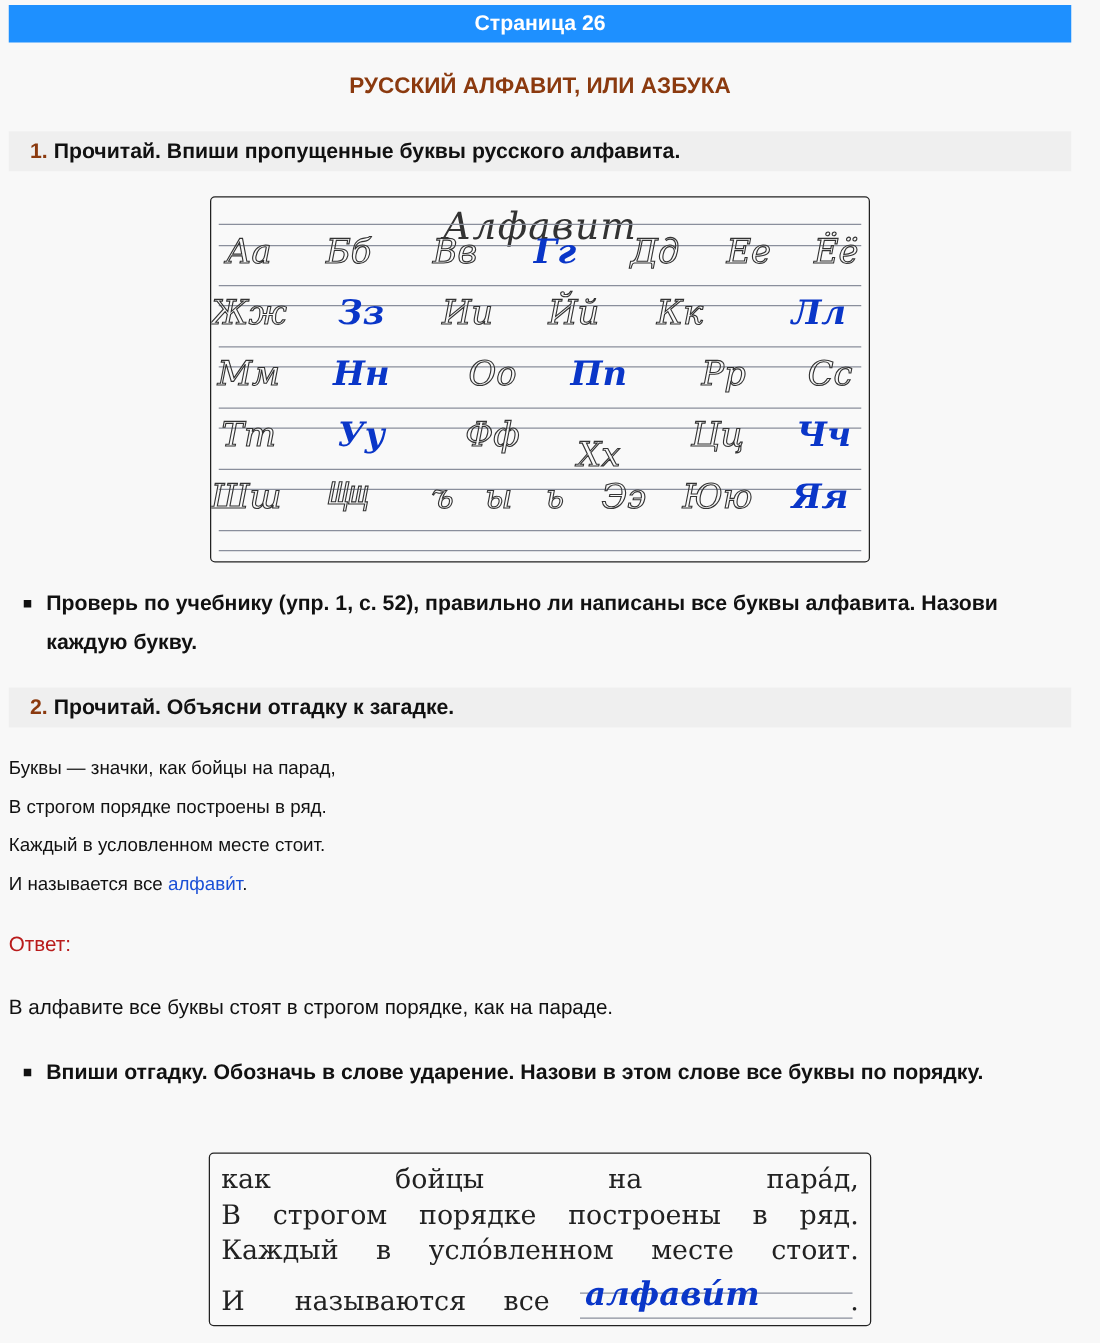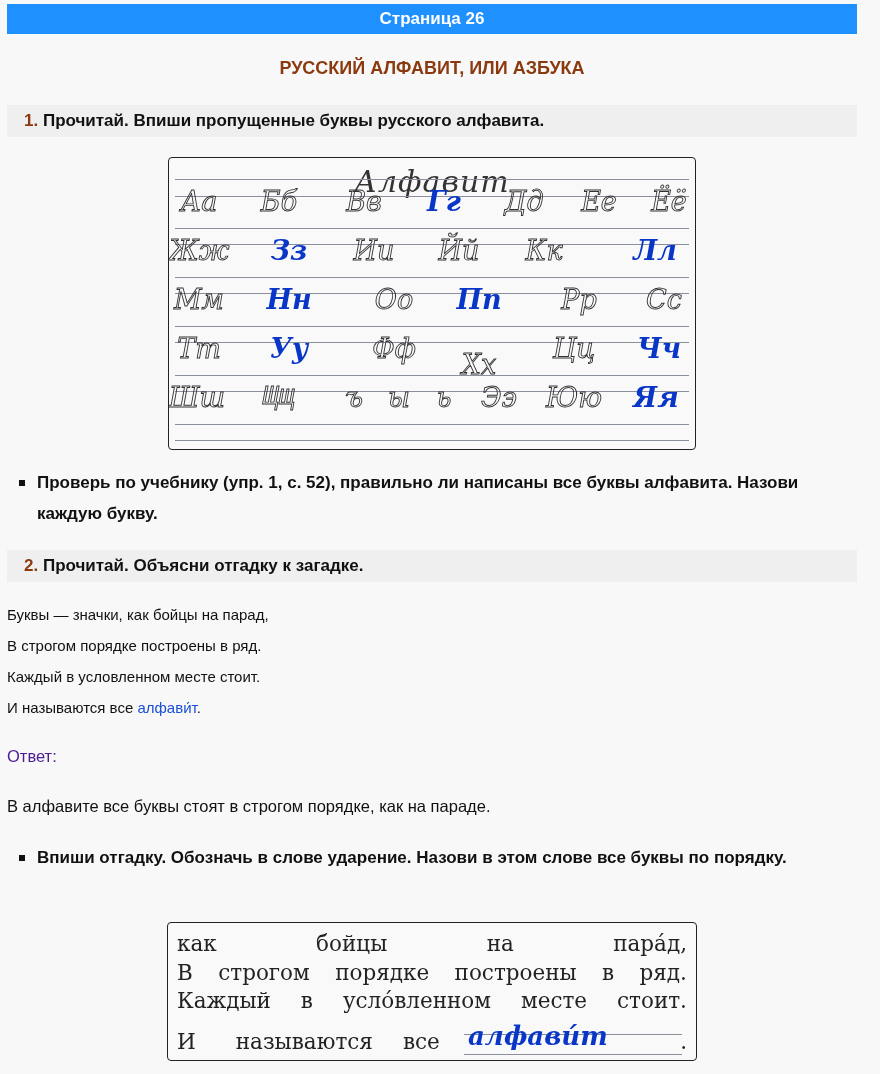--- a/index.html
+++ b/index.html
@@ -100,21 +100,21 @@
     .bullet2 { top: 842px; }
 
     .poem-line {
       position: absolute; left: 7px;
       font-size: 15px;
       color: #111;
     }
     .poem-line .answer-word { color: #1a4fd6; }
     .answer-label {
       position: absolute; left: 7px; top: 747px;
-      font-size: 16.5px; color: #4c1d95;
+      font-size: 16.5px; color: #b91c1c;
     }
     .answer-text {
       position: absolute; left: 7px; top: 797px;
       font-size: 16.5px; color: #111;
     }
 
     .riddle-box { left: 167px; top: 922px; width: 530px; height: 139px; }
     .riddle-line {
       position: absolute; left: 9px; right: 9px;
       font-family: "DejaVu Serif", serif;
@@ -199,21 +199,21 @@
 <div class="bullet-item bullet1">Проверь по учебнику (упр. 1, с. 52), правильно ли написаны все буквы алфавита. Назови каждую букву.</div>
 
 <div class="task-header task2">
   <span class="num">2.</span><span> Прочитай. Объясни отгадку к загадке.</span>
 </div>
 
 <div class="poem-line" style="top:606px">Буквы — значки, как бойцы на парад,</div>
 <div class="poem-line" style="top:637px">В строгом порядке построены в ряд.</div>
 <div class="poem-line" style="top:668px">Каждый в условленном месте стоит.</div>
 <div class="poem-line" style="top:699px">
-  <span>И называются все </span><span class="answer-word">алфави́т</span><span>.</span>
+  <span>И называется все </span><span class="answer-word">алфави́т</span><span>.</span>
 </div>
 
 <div class="answer-label">Ответ:</div>
 <div class="answer-text">В алфавите все буквы стоят в строгом порядке, как на параде.</div>
 
 <div class="bullet-item bullet2">Впиши отгадку. Обозначь в слове ударение. Назови в этом слове все буквы по порядку.</div>
 
 <div class="figure-box riddle-box">
   <div class="riddle-line" style="top:8px">
       <span>как</span>

